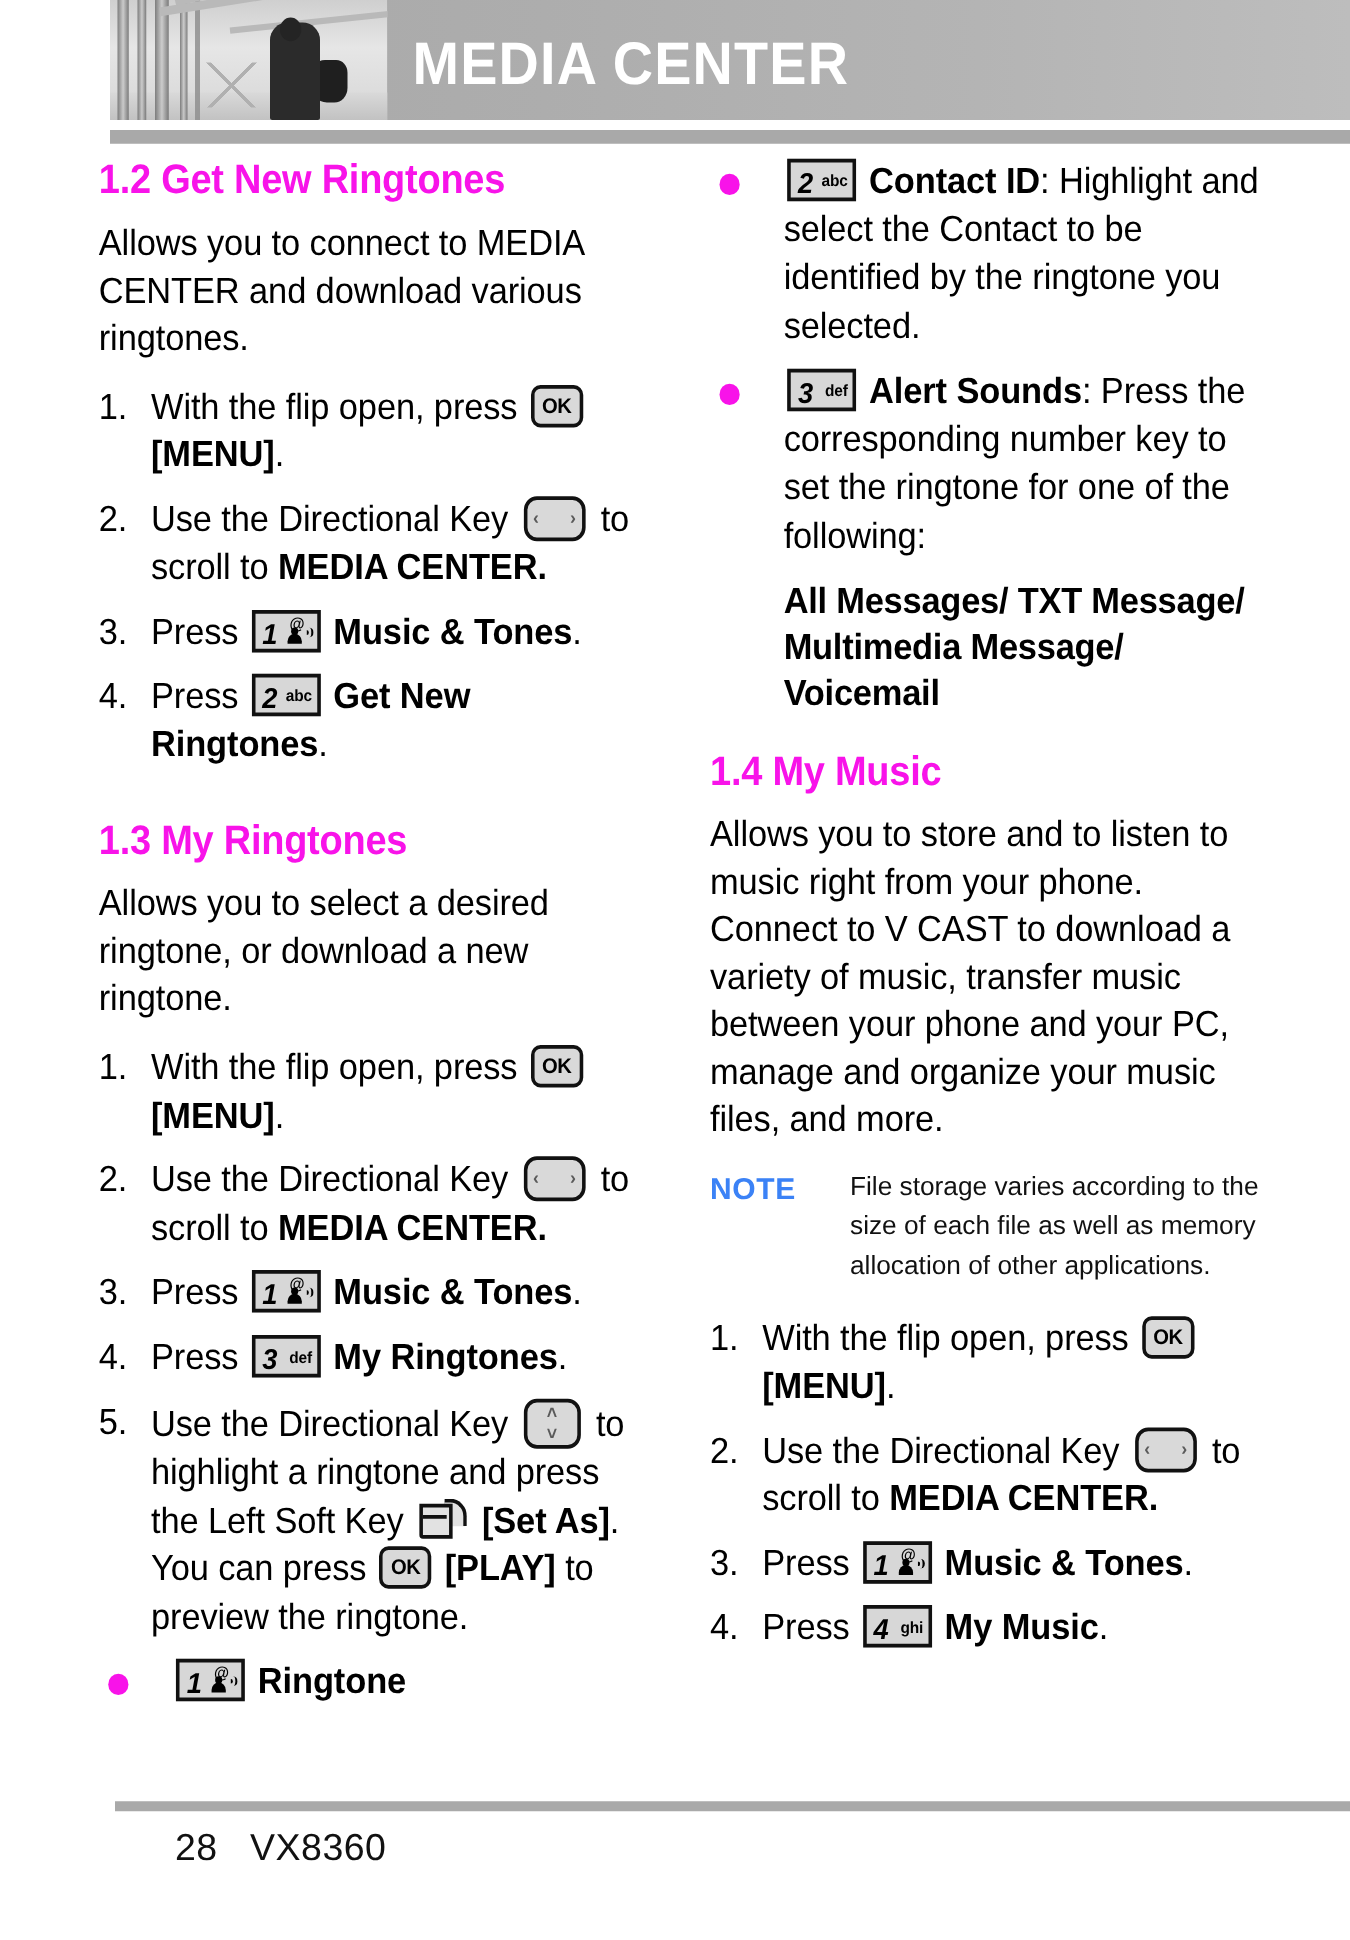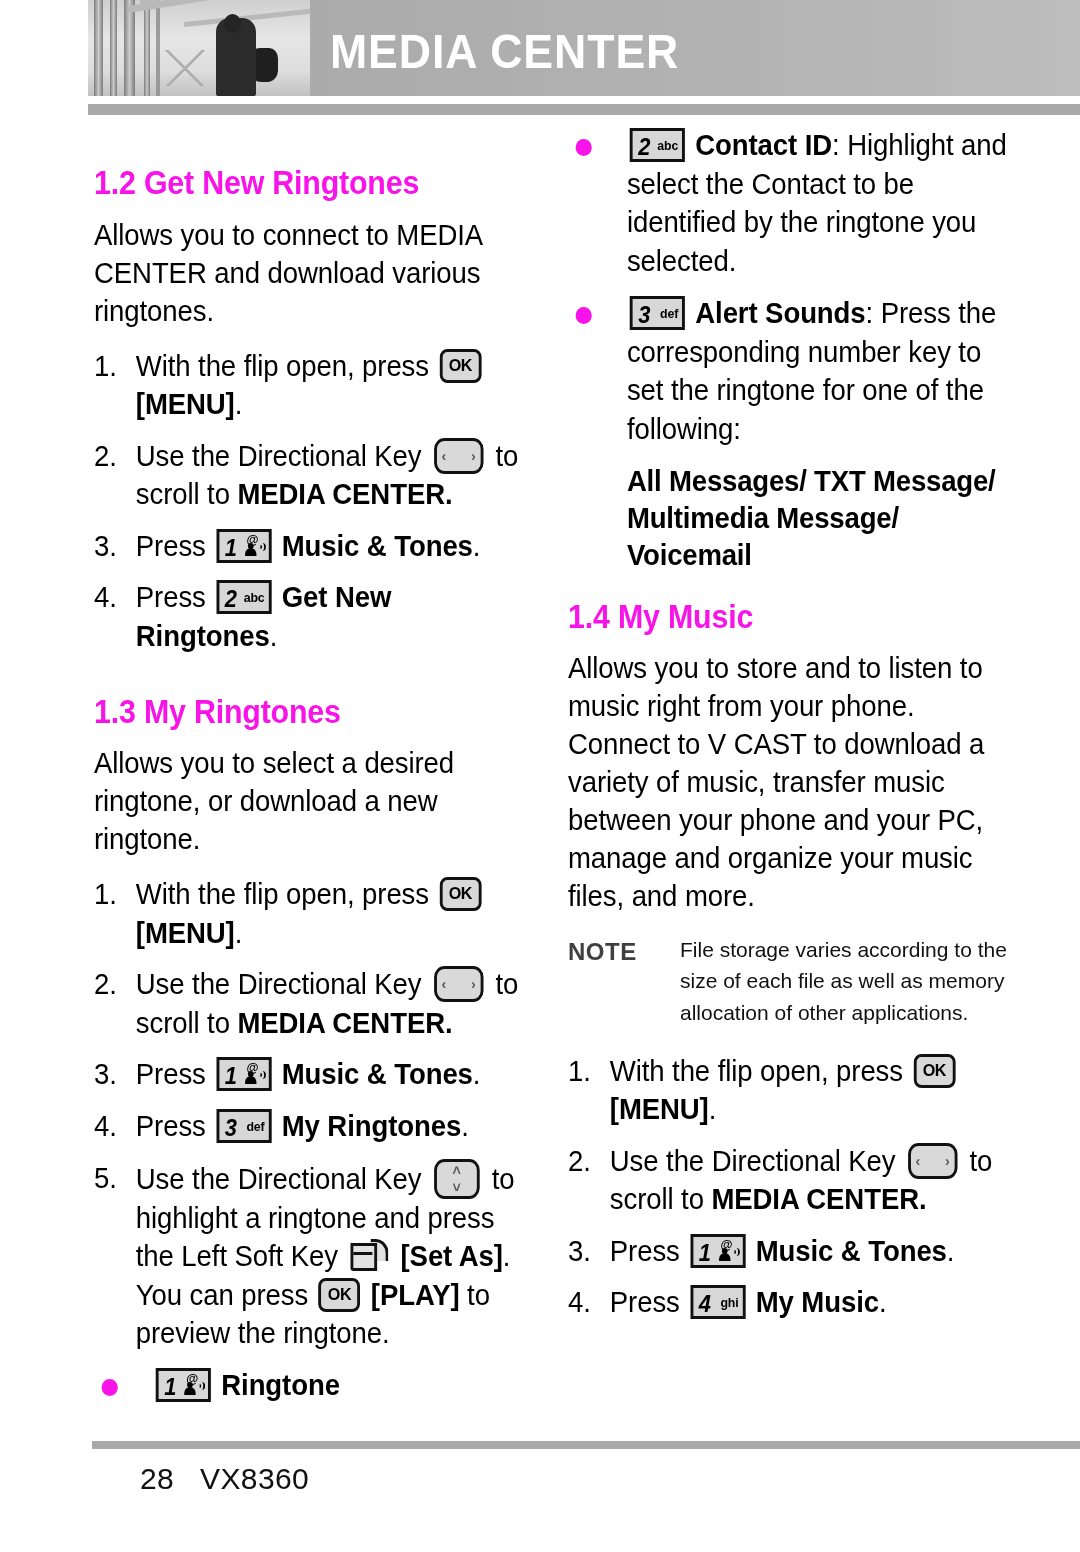--- a/index.html
+++ b/index.html
@@ -46,21 +46,21 @@
     position:absolute;left:330px;top:28px;
     font-family:"Liberation Sans",sans-serif;
     font-weight:bold;font-size:48px;letter-spacing:1px;
     color:#ffffff;line-height:1;
     transform:scaleX(.93);transform-origin:left center;
   }
   .hdr-rule{position:absolute;left:88px;top:104px;width:992px;height:11px;background:#a9a9a9;}
 
   
   .col{position:absolute;top:126px;width:450px;}
-  .col-left{left:94px;margin-top:40px;}
+  .col-left{left:79px;}
   .col-right{left:568px;width:468px;}
 
   
   .sec-head{
     color:#F813E9;
     font-weight:bold;
     font-size:33px;
     line-height:1.05;
     letter-spacing:-.2px;
     margin:0 0 16px 0;
@@ -173,21 +173,21 @@
   }
 
   
   .note{
     position:relative;margin:18px 0 24px 0;padding-left:112px;
     font-size:21px;line-height:1.48;color:#111;
     font-family:"Liberation Sans",sans-serif;
   }
   .note .lbl{
     position:absolute;left:0;top:0;
-    color:#404040;font-weight:bold;font-size:24px;letter-spacing:.5px;
+    color:#3b82f6;font-weight:bold;font-size:24px;letter-spacing:.5px;
   }
 
   
   .foot-rule{position:absolute;left:92px;top:1441px;width:988px;height:8px;background:#a9a9a9;}
   .footer{
     position:absolute;left:92px;top:1462px;
     font-size:30px;letter-spacing:.4px;color:#111;margin-left:48px;
   }
   .footer .pg{display:inline-block;min-width:60px;}
 </style>

